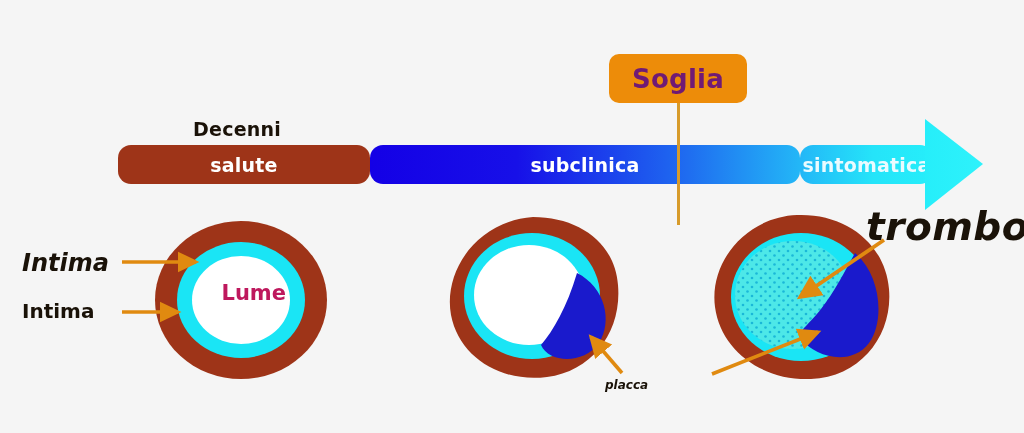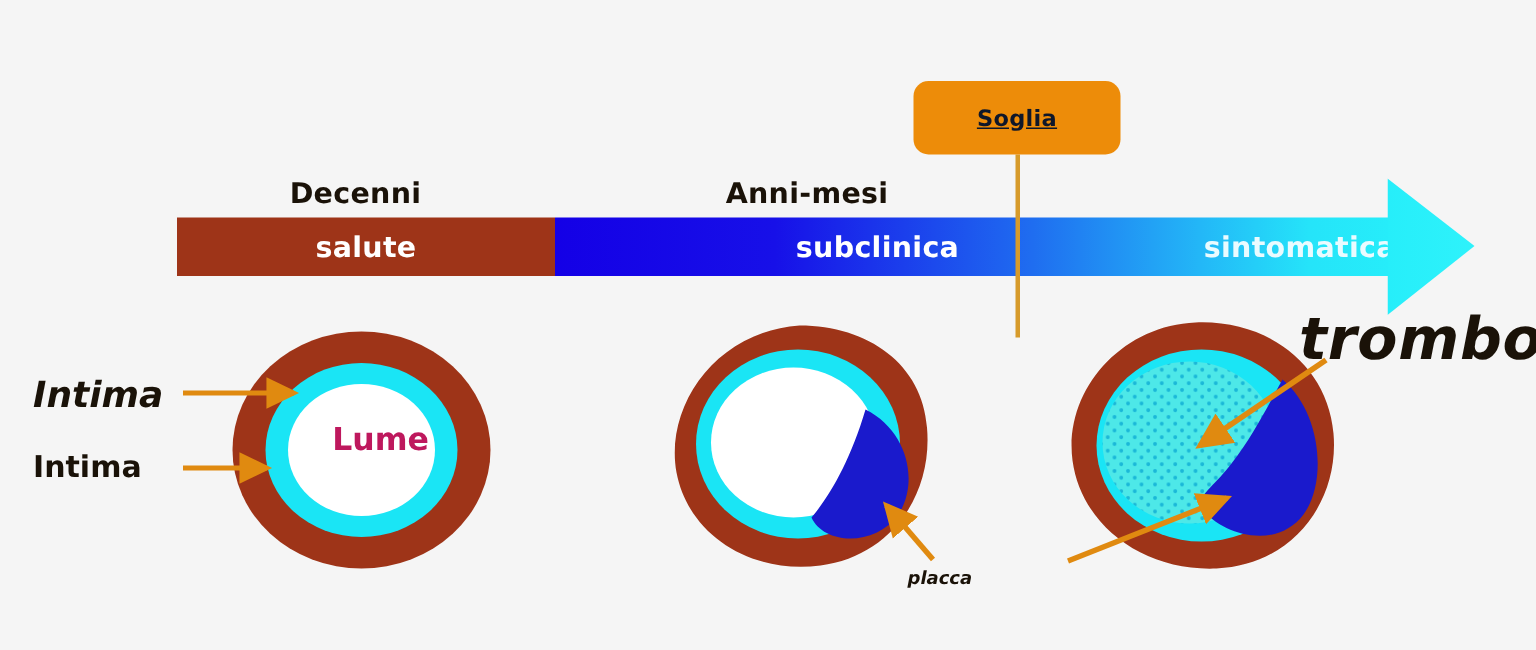--- a/index.html
+++ b/index.html
@@ -39,20 +39,21 @@
     position: absolute;
     left: 118px;
     top: 145px;
     width: 815px;
     height: 39px;
   }
   .seg {
     position: absolute;
     top: 0;
     height: 39px;
+    border-radius: 13px;
   }
   .seg-label {
     position: absolute;
     top: 50%;
     left: 50%;
     transform: translate(-50%, -50%);
     font-family: "DejaVu Sans", sans-serif;
     font-weight: bold;
     font-size: 19px;
     white-space: nowrap;
@@ -75,24 +76,23 @@
     height: 49px;
     background: #ed8c09;
     border-radius: 10px;
     display: flex;
     align-items: center;
     justify-content: center;
   }
   #soglia-badge span {
     font-family: "DejaVu Sans", sans-serif;
     font-weight: bold;
-    font-size: 15px;
-    color: #0f172a;
+    font-size: 26px;
+    color: #701a75;
     letter-spacing: .2px;
-    text-decoration: underline;
   }
   #soglia-line {
     position: absolute;
     left: 677px;
     top: 103px;
     width: 3px;
     height: 122px;
     background: #d79b2b;
   }
 
@@ -123,21 +123,20 @@
     font-size: 21px;
     color: #be185d;
   }
 </style>
 </head>
 <body>
 
 <div id="stage">
 
   <div class="phase-head" style="left:172px; top:118px; width:130px;text-align:center;">Decenni</div>
-  <div class="phase-head" style="left:473px; top:118px; width:130px;">Anni-mesi</div>
 
   <div id="bar-wrap">
     <div class="seg" id="seg-salute">
       <span class="seg-label">salute</span>
     </div>
     <div class="seg" id="seg-sint">
       <span class="seg-label">sintomatica</span>
     </div>
     <div class="seg" id="seg-sub">
       <span class="seg-label">subclinica</span>

